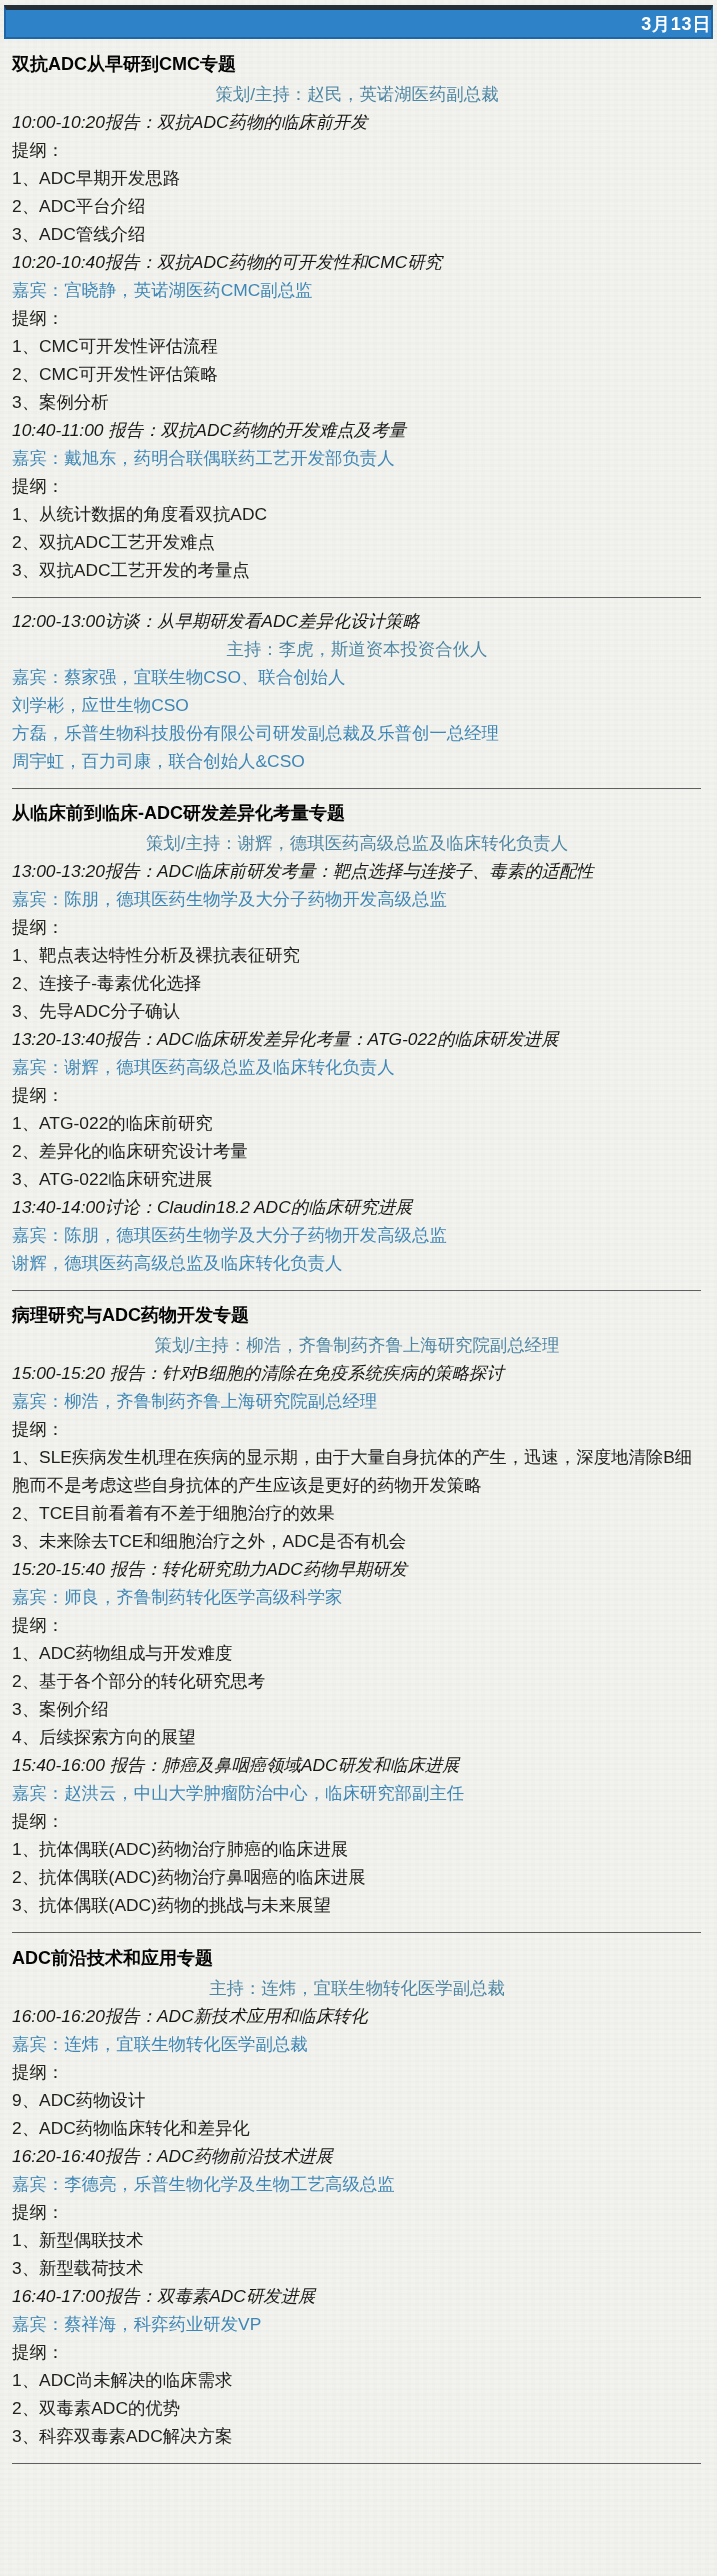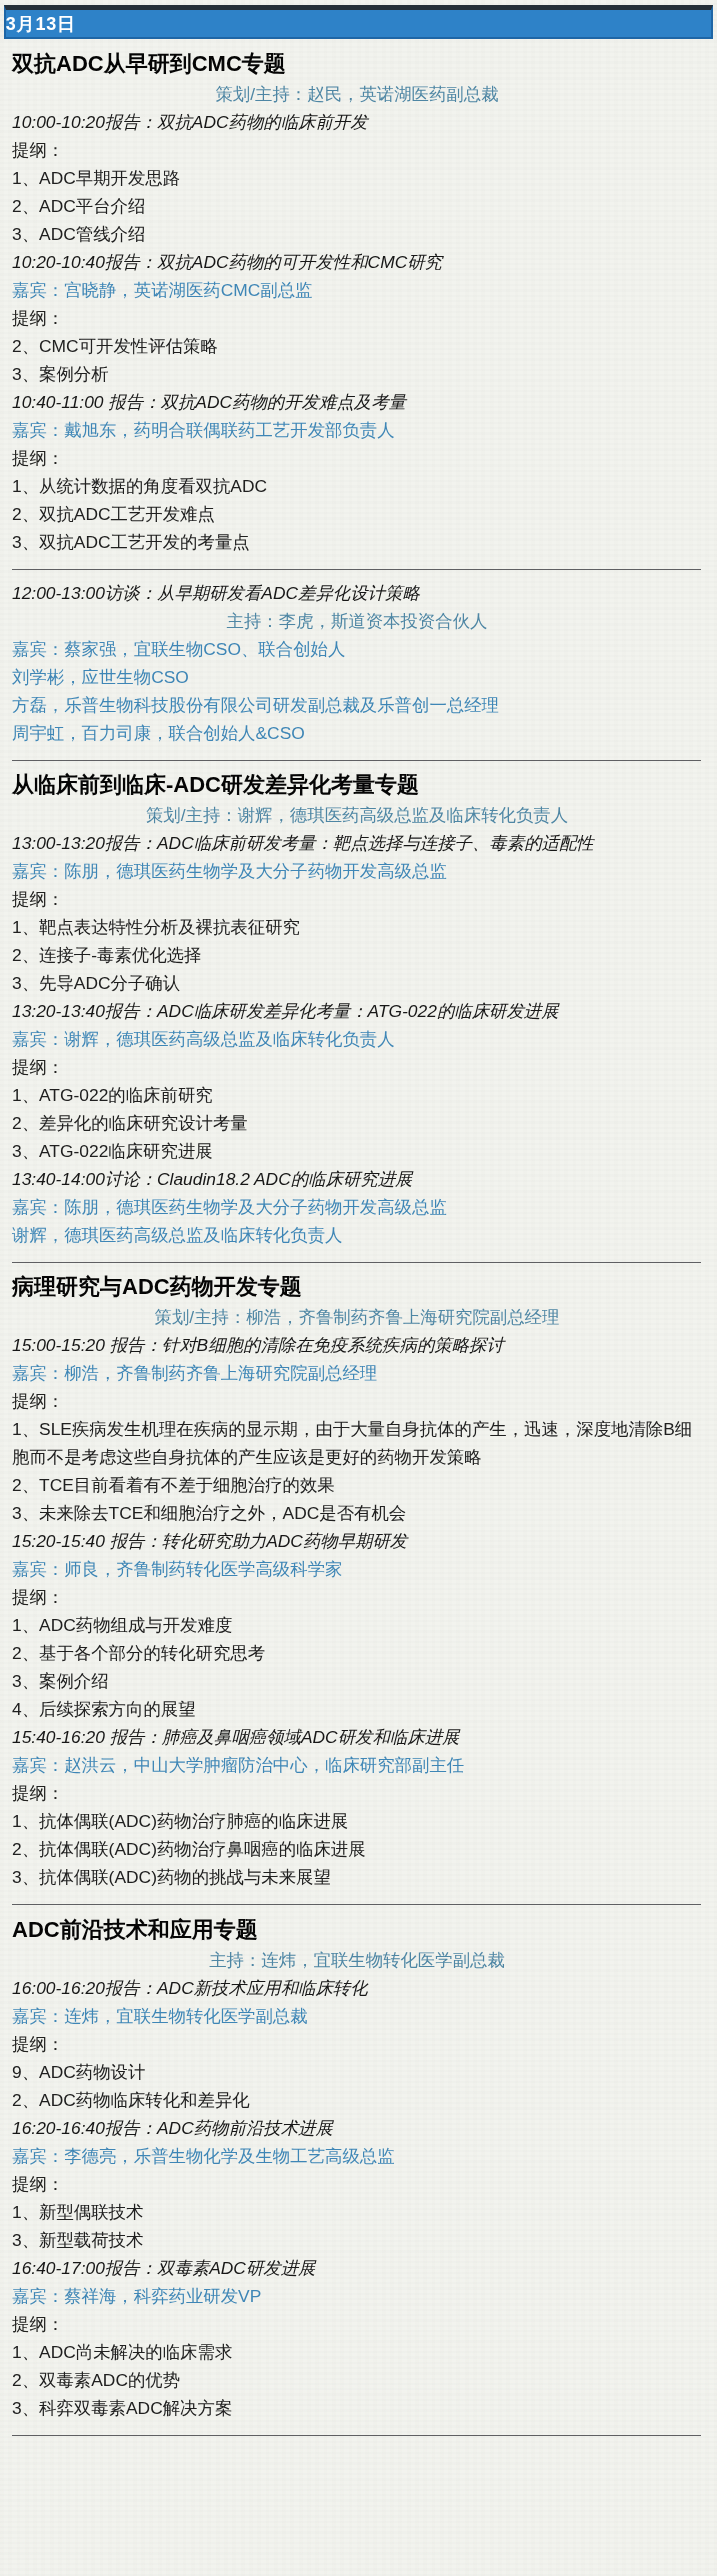--- a/index.html
+++ b/index.html
@@ -33,41 +33,41 @@
   .header-bar{
     margin:0 3.8px;
     height:34px;
     background:var(--header-bg);
     border-left:2.3px solid var(--header-border);
     border-right:2.3px solid var(--header-border);
     border-bottom:2.3px solid var(--header-border);
     border-top:5.3px solid var(--header-topstrip);
     display:flex;
     align-items:center;
-    justify-content:flex-start;
+    justify-content:flex-end;
     box-sizing:border-box;
   }
   .header-title{
     color:#ffffff;
     font-size:18px;
     font-weight:bold;
     letter-spacing:0.8px;
   }
   .content{
     padding:7.6px 15px 0 12px;
   }
   .line{
     margin:0;
     font-size:17.4px;
     line-height:28px;
     color:var(--body-text);
     word-break:break-all;
   }
   .line.section{
-    font-size:22px;
+    font-size:18px;
     font-weight:bold;
     color:var(--section-text);
     line-height:32px;
     margin-top:1.5px;
   }
   .line.host{ color:var(--host-text);text-align:center; }
   .line.guest{ color:var(--guest-text); }
   .line.time{ color:#171717;font-style:italic; }
   .line.label{ color:#222220; }
   .line.outline{ color:#202020; }
@@ -89,20 +89,21 @@
       <h2 class="line section">双抗ADC从早研到CMC专题</h2>
       <p class="line host">策划/主持：赵民，英诺湖医药副总裁</p>
       <p class="line time">10:00-10:20报告：双抗ADC药物的临床前开发</p>
       <p class="line label">提纲：</p>
       <p class="line outline">1、ADC早期开发思路</p>
       <p class="line outline">2、ADC平台介绍</p>
       <p class="line outline">3、ADC管线介绍</p>
       <p class="line time">10:20-10:40报告：双抗ADC药物的可开发性和CMC研究</p>
       <p class="line guest">嘉宾：宫晓静，英诺湖医药CMC副总监</p>
       <p class="line label">提纲：</p>
+      <p class="line outline">1、CMC可开发性评估流程</p>
       <p class="line outline">2、CMC可开发性评估策略</p>
       <p class="line outline">3、案例分析</p>
       <p class="line time">10:40-11:00 报告：双抗ADC药物的开发难点及考量</p>
       <p class="line guest">嘉宾：戴旭东，药明合联偶联药工艺开发部负责人</p>
       <p class="line label">提纲：</p>
       <p class="line outline">1、从统计数据的角度看双抗ADC</p>
       <p class="line outline">2、双抗ADC工艺开发难点</p>
       <p class="line outline">3、双抗ADC工艺开发的考量点</p>
       <hr class="divider">
       <p class="line time">12:00-13:00访谈：从早期研发看ADC差异化设计策略</p>
@@ -138,21 +139,21 @@
       <p class="line outline">1、SLE疾病发生机理在疾病的显示期，由于大量自身抗体的产生，迅速，深度地清除B细胞而不是考虑这些自身抗体的产生应该是更好的药物开发策略</p>
       <p class="line outline">2、TCE目前看着有不差于细胞治疗的效果</p>
       <p class="line outline">3、未来除去TCE和细胞治疗之外，ADC是否有机会</p>
       <p class="line time">15:20-15:40 报告：转化研究助力ADC药物早期研发</p>
       <p class="line guest">嘉宾：师良，齐鲁制药转化医学高级科学家</p>
       <p class="line label">提纲：</p>
       <p class="line outline">1、ADC药物组成与开发难度</p>
       <p class="line outline">2、基于各个部分的转化研究思考</p>
       <p class="line outline">3、案例介绍</p>
       <p class="line outline">4、后续探索方向的展望</p>
-      <p class="line time">15:40-16:20 报告：肺癌及鼻咽癌领域ADC研发和临床进展</p>
+      <p class="line time">15:40-16:00 报告：肺癌及鼻咽癌领域ADC研发和临床进展</p>
       <p class="line guest">嘉宾：赵洪云，中山大学肿瘤防治中心，临床研究部副主任</p>
       <p class="line label">提纲：</p>
       <p class="line outline">1、抗体偶联(ADC)药物治疗肺癌的临床进展</p>
       <p class="line outline">2、抗体偶联(ADC)药物治疗鼻咽癌的临床进展</p>
       <p class="line outline">3、抗体偶联(ADC)药物的挑战与未来展望</p>
       <hr class="divider">
       <h2 class="line section">ADC前沿技术和应用专题</h2>
       <p class="line host">主持：连炜，宜联生物转化医学副总裁</p>
       <p class="line time">16:00-16:20报告：ADC新技术应用和临床转化</p>
       <p class="line guest">嘉宾：连炜，宜联生物转化医学副总裁</p>

